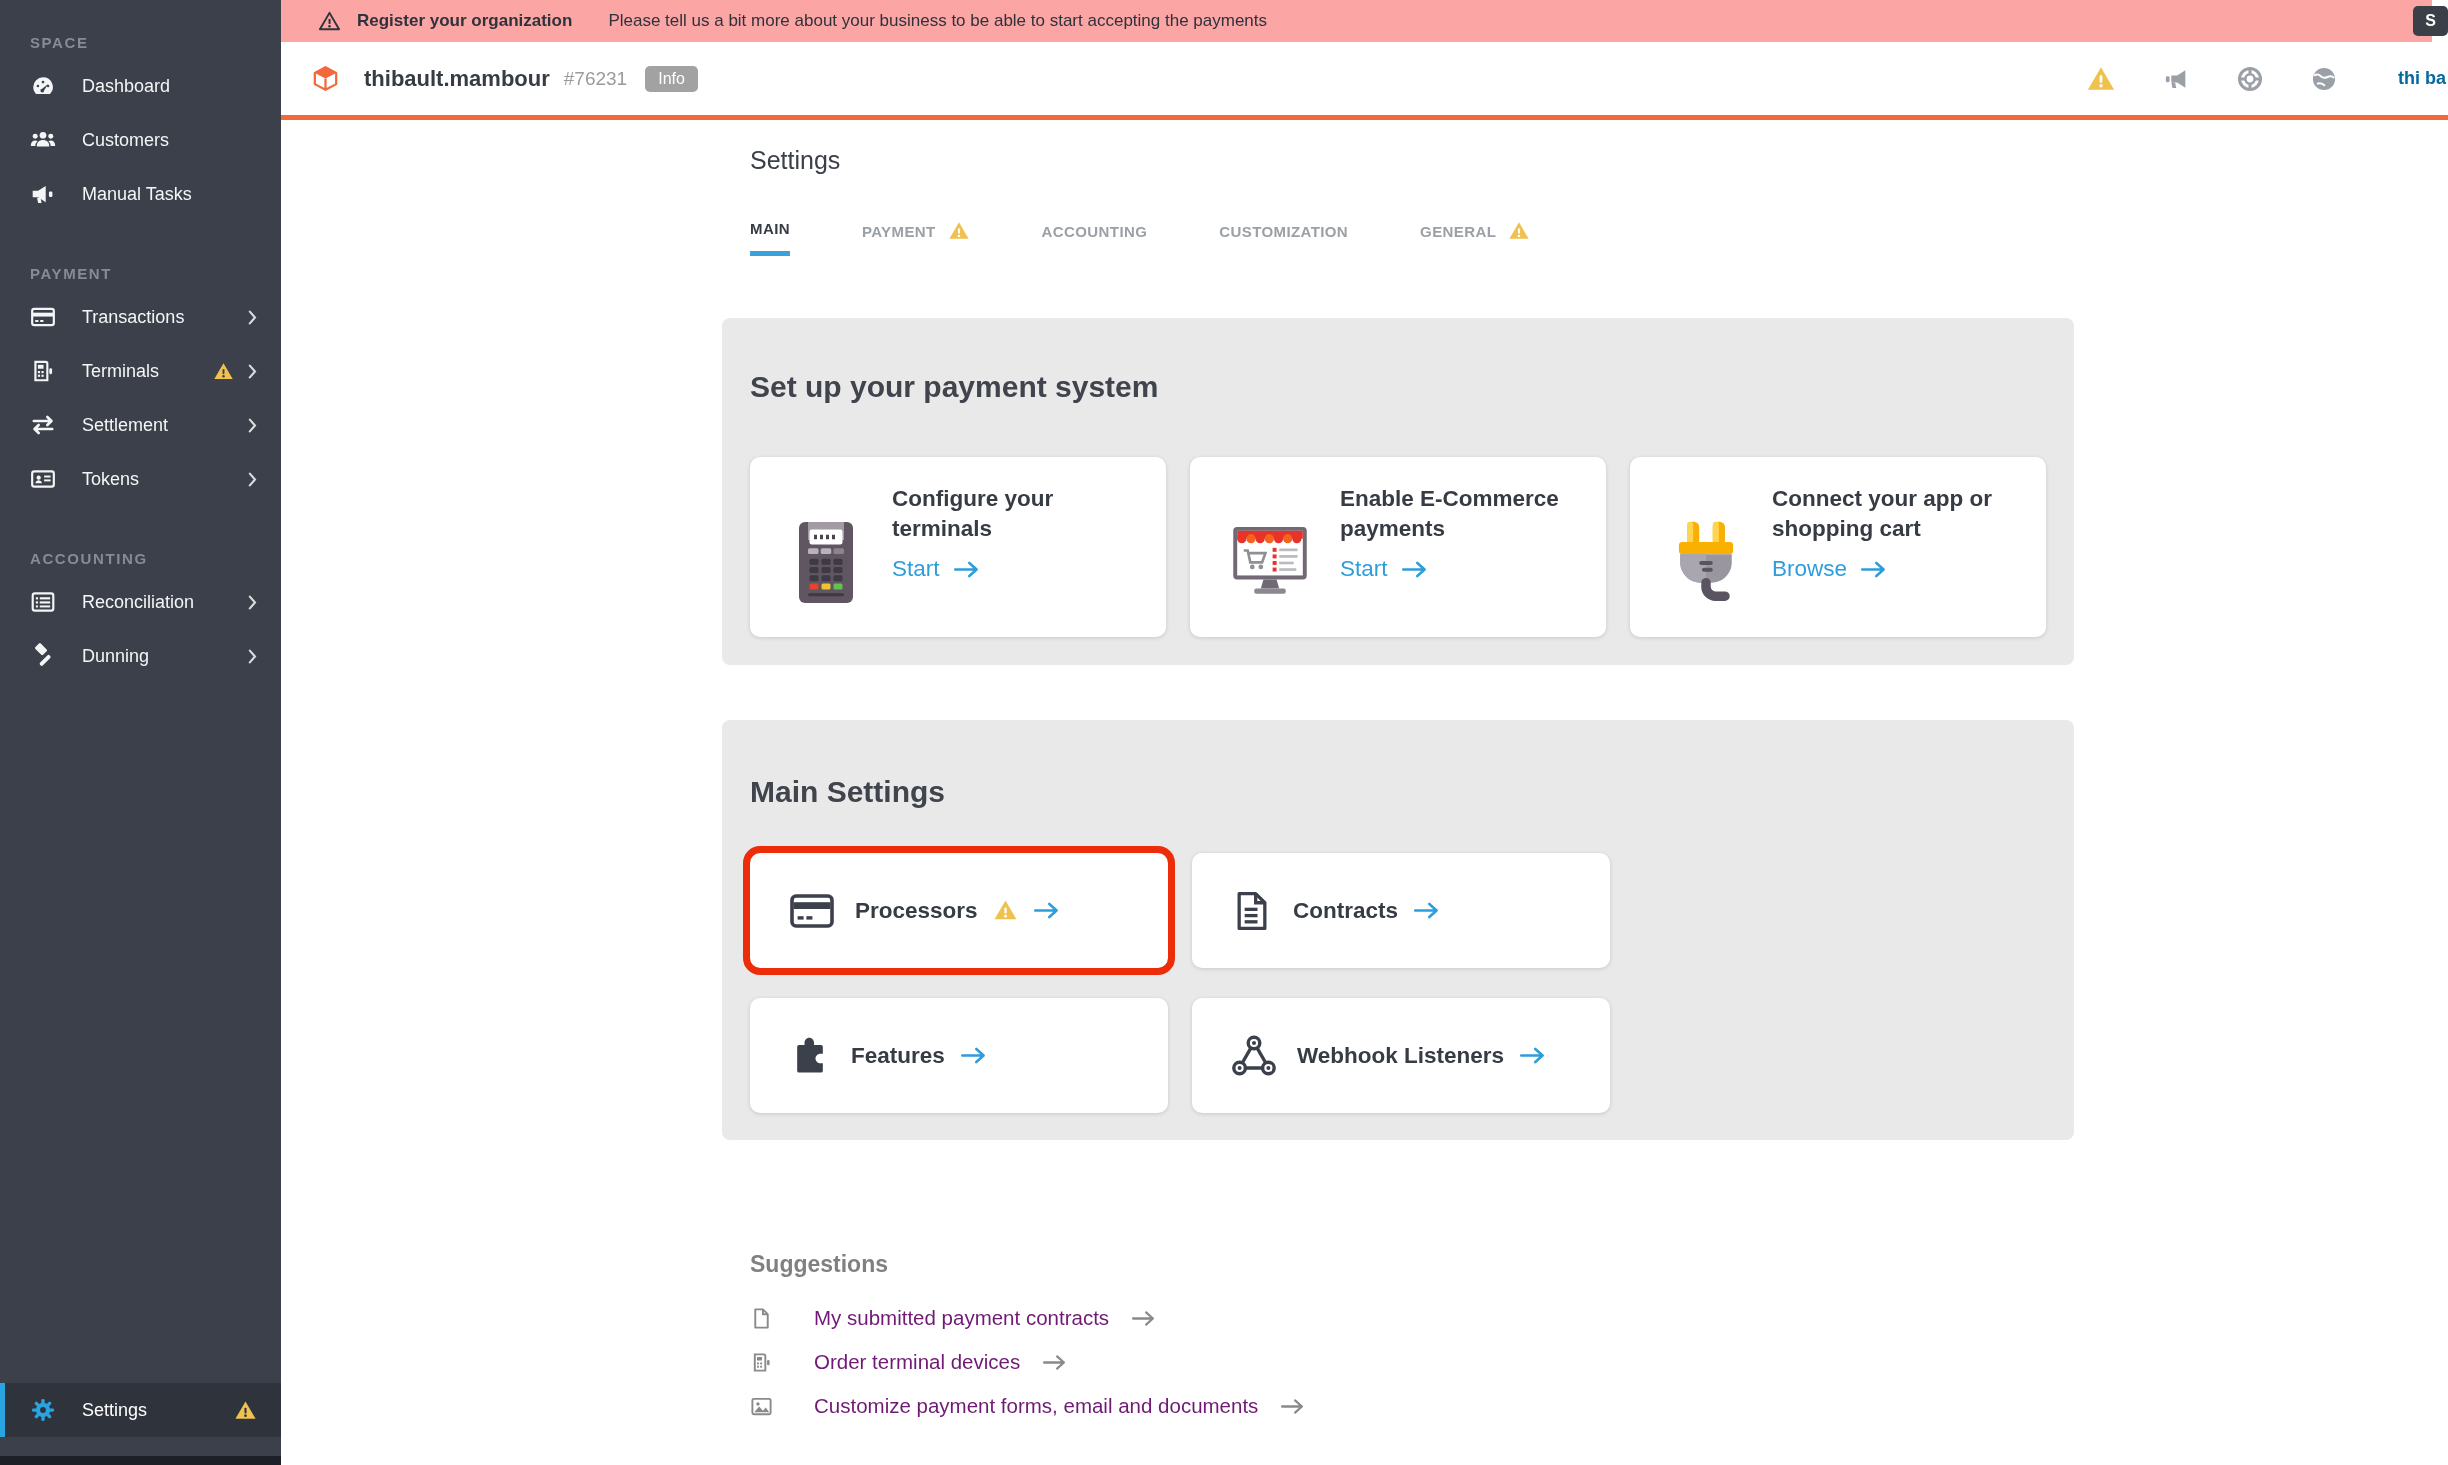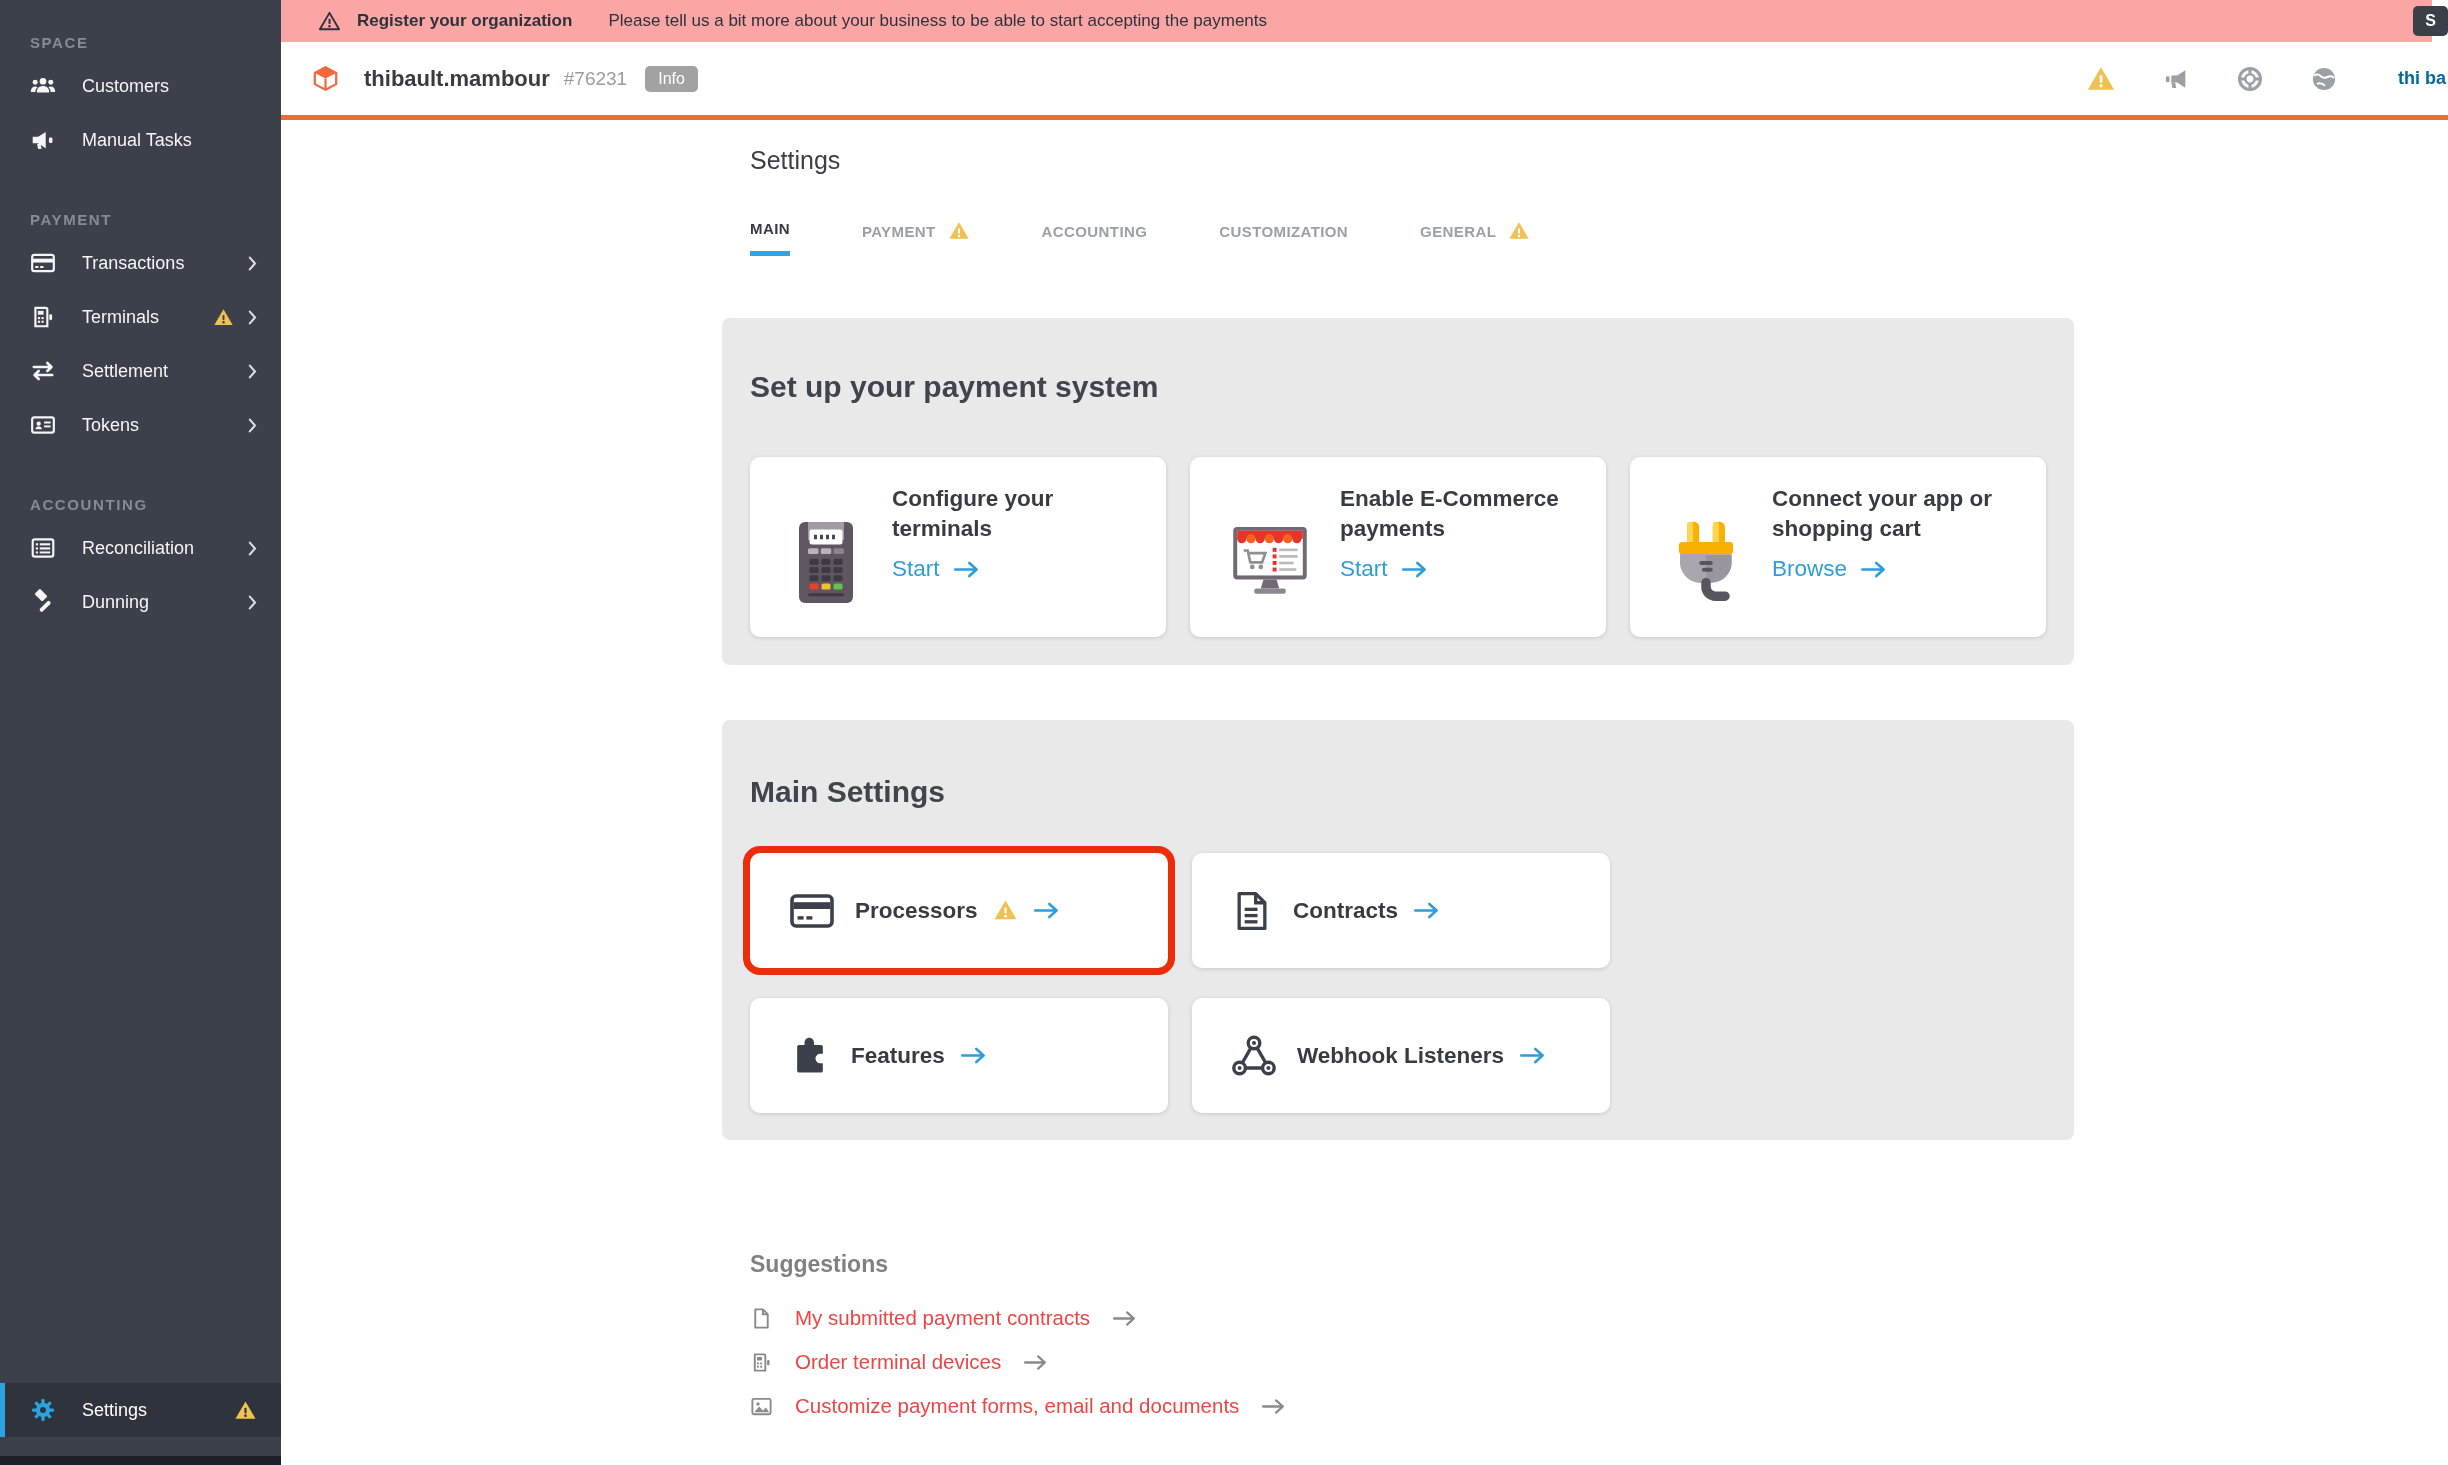--- a/index.html
+++ b/index.html
@@ -65,28 +65,40 @@
   .ms-card{width:418px;height:115px;background:#fff;border-radius:10px;box-shadow:0 1px 4px rgba(0,0,0,.14);
     box-sizing:border-box;display:flex;align-items:center;padding-left:38px;gap:19px;cursor:pointer;}
   .ms-card .c-title{font-size:22.5px;font-weight:bold;color:#363b44;}
   .ms-card .tail{display:flex;align-items:center;gap:15px;}
   .ms-card.highlight{outline:7px solid #ed2c0a;}
 
   .suggestions{position:absolute;left:750px;top:1251px;width:1100px;}
   .suggestions h3{margin:0;font-size:23px;font-weight:bold;color:#808080;}
   .sg-row{display:flex;align-items:center;height:44px;gap:22px;cursor:pointer;}
   .sg-list{margin-top:18px;}
-  .sg-row .lbl{font-size:20.5px;color:#ef4444;}
+  .sg-row .lbl{font-size:20.5px;color:#701a75;margin-left:19px;}
 </style>
 </head>
 <body>
 
 <nav class="sidebar">
   <div class="side-title">SPACE</div>
 
+  <div class="side-row">
+    <span class="ico">
+      <svg width="26" height="26" viewBox="0 0 24 24">
+          <path d="M12 4a9 9 0 0 0-9 9c0 2.5.9 4.6 2.5 6.3h13A9 9 0 0 0 12 4z" fill="#f4f5f6"></path>
+          <circle cx="7.3" cy="12" r="1.2" fill="#3b404a"></circle>
+          <circle cx="12" cy="8.4" r="1.2" fill="#3b404a"></circle>
+          <circle cx="16.7" cy="12" r="1.2" fill="#3b404a"></circle>
+          <path d="M11.2 14.6l5.6-4.4-3.8 6a1.7 1.7 0 1 1-1.8-1.6z" fill="#3b404a"></path>
+        </svg>
+    </span>
+    <span class="lbl">Dashboard</span>
+  </div>
 
   <div class="side-row">
     <span class="ico">
       <svg width="26" height="26" viewBox="0 0 24 24" fill="#f4f5f6">
           <circle cx="12" cy="7.6" r="3.1"></circle>
           <path d="M6.3 17c0-3.1 2.6-5.1 5.7-5.1s5.7 2 5.7 5.1v1H6.3z"></path>
           <circle cx="4.8" cy="8.6" r="2.3"></circle>
           <path d="M.8 16.6c0-2.4 1.8-4.1 4-4.1.8 0 1.6.2 2.2.6-1.3 1-2.1 2.5-2.1 4.5H.8z"></path>
           <circle cx="19.2" cy="8.6" r="2.3"></circle>
           <path d="M23.2 16.6c0-2.4-1.8-4.1-4-4.1-.8 0-1.6.2-2.2.6 1.3 1 2.1 2.5 2.1 4.5h4.1z"></path>

